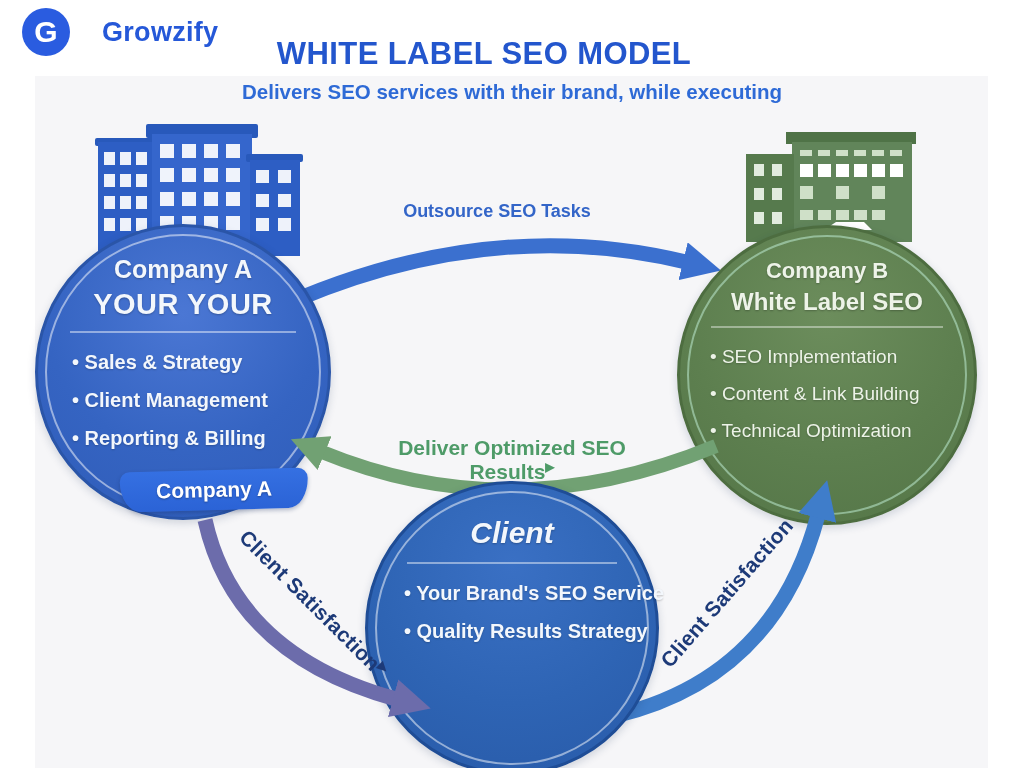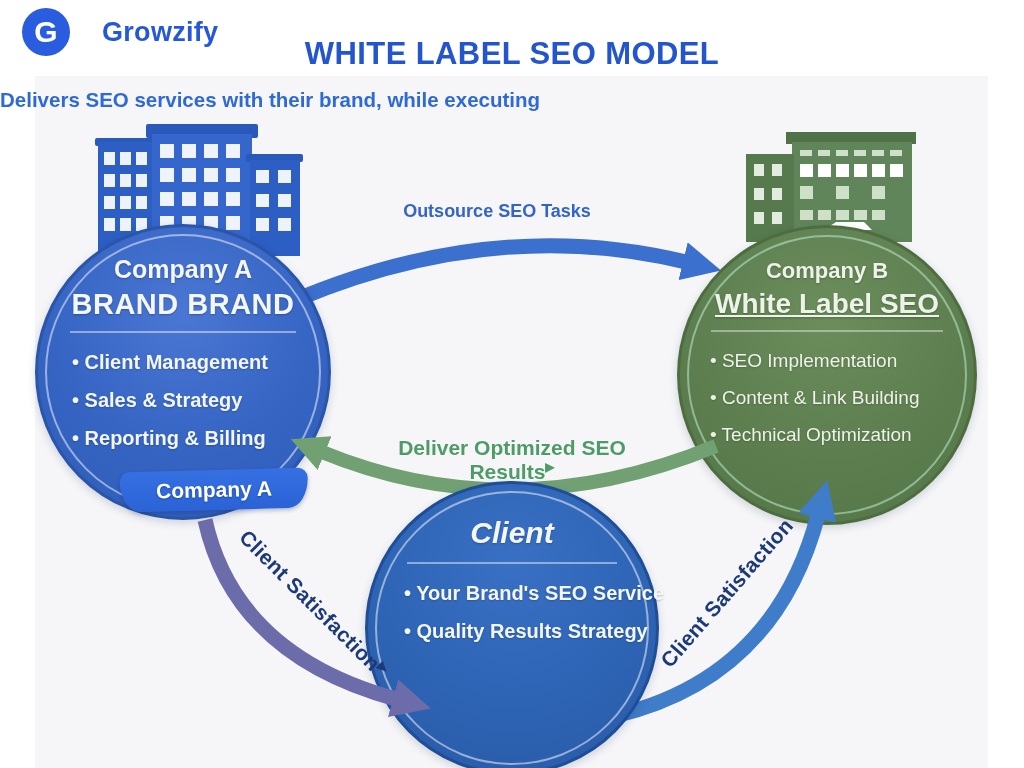--- a/index.html
+++ b/index.html
@@ -8,22 +8,22 @@
     font-family:"Liberation Sans",sans-serif;background:#ffffff;
   }
   .panel{position:absolute;left:35px;top:76px;width:953px;height:692px;background:#f6f6f8;}
 
   
   .logo{position:absolute;left:22px;top:8px;display:flex;align-items:center;gap:10px;}
   .logo-mark{width:48px;height:48px;border-radius:50%;background:#2a5ce0;color:#ffffff;
     display:flex;align-items:center;justify-content:center;font-size:30px;font-weight:800;}
   .logo-text{font-size:27px;font-weight:800;color:#2558d8;letter-spacing:.3px;margin-left:22px;}
   .title{position:absolute;left:0;top:36px;width:968px;text-align:center;
-    font-size:31px;font-weight:800;color:#2356cd;letter-spacing:.4px;margin-left:28px;}
-  .subtitle{position:absolute;left:0;top:88px;width:1024px;
+    font-size:31px;font-weight:800;color:#2356cd;letter-spacing:.4px;}
+  .subtitle{position:absolute;left:0;top:80px;width:1024px;text-align:center;
     font-size:20.5px;font-weight:600;color:#2e6ad6;line-height:1.18;}
 
   
   .arrow-layer{position:absolute;left:0;top:0;width:1024px;height:768px;pointer-events:none;}
   .z1{z-index:1}.z3{z-index:3}.z5{z-index:5}
 
   
   .building{position:absolute;z-index:1;}
 
   
@@ -44,21 +44,21 @@
   .circle-a .ctitle{padding-top:28px;font-size:25px;}
   .circle-a .csub{font-size:29px;margin-top:4px;letter-spacing:.5px;}
   .circle-a .divider{width:226px;}
   .circle-a .blist{font-size:20px;margin:4px 0 0 34px;}
 
   .circle-b{left:677px;top:225px;width:300px;height:300px;z-index:2;
     background:radial-gradient(circle at 50% 30%, #6c8d5c 0%, #5d7f4f 55%, #547547 100%);
     border:3px solid #4d6d40;box-sizing:border-box;color:#edf3e8;}
   .circle-b::after{border-color:rgba(190,235,210,.55);}
   .circle-b .ctitle{padding-top:30px;font-size:22px;}
-  .circle-b .csub{font-size:28px;margin-top:4px;text-decoration:underline;}
+  .circle-b .csub{font-size:24px;margin-top:4px;}
   .circle-b .divider{width:232px;background:rgba(255,255,255,.4);}
   .circle-b .blist{font-size:19px;margin:6px 0 0 30px;font-weight:400;}
   .circle-b .blist .li{line-height:1.95;}
 
   .circle-client{left:365px;top:481px;width:294px;height:294px;z-index:4;
     background:radial-gradient(circle at 50% 28%, #3a70c4 0%, #2e64b4 55%, #285aa8 100%);
     border:3px solid #1f4d96;box-sizing:border-box;}
   .circle-client .ctitle{padding-top:32px;font-size:30px;font-style:italic;}
   .circle-client .divider{width:210px;margin-top:12px;}
   .circle-client .blist{font-size:20px;margin:8px 0 0 36px;}
@@ -197,25 +197,25 @@
         <rect x="96" y="34" width="13" height="13"></rect>
       <rect x="114" y="34" width="13" height="13"></rect>
         <rect x="132" y="34" width="13" height="13"></rect>
         <rect x="150" y="34" width="13" height="13"></rect>
       <path d="M84,100 L96,92 L124,92 L132,100 Z"></path>
     </g>
   </svg>
 
   <div class="circle circle-a">
     <div class="ctitle">Company A</div>
-    <div class="csub">BRAND BRAND</div>
+    <div class="csub">YOUR YOUR</div>
     <hr class="divider">
     <div class="blist">
+      <div class="li">Sales &amp; Strategy</div>
       <div class="li">Client Management</div>
-      <div class="li">Sales &amp; Strategy</div>
       <div class="li">Reporting &amp; Billing</div>
     </div>
   </div>
 
   <div class="circle circle-b">
     <div class="ctitle">Company B</div>
     <div class="csub">White Label SEO</div>
     <hr class="divider">
     <div class="blist">
       <div class="li">SEO Implementation</div>

